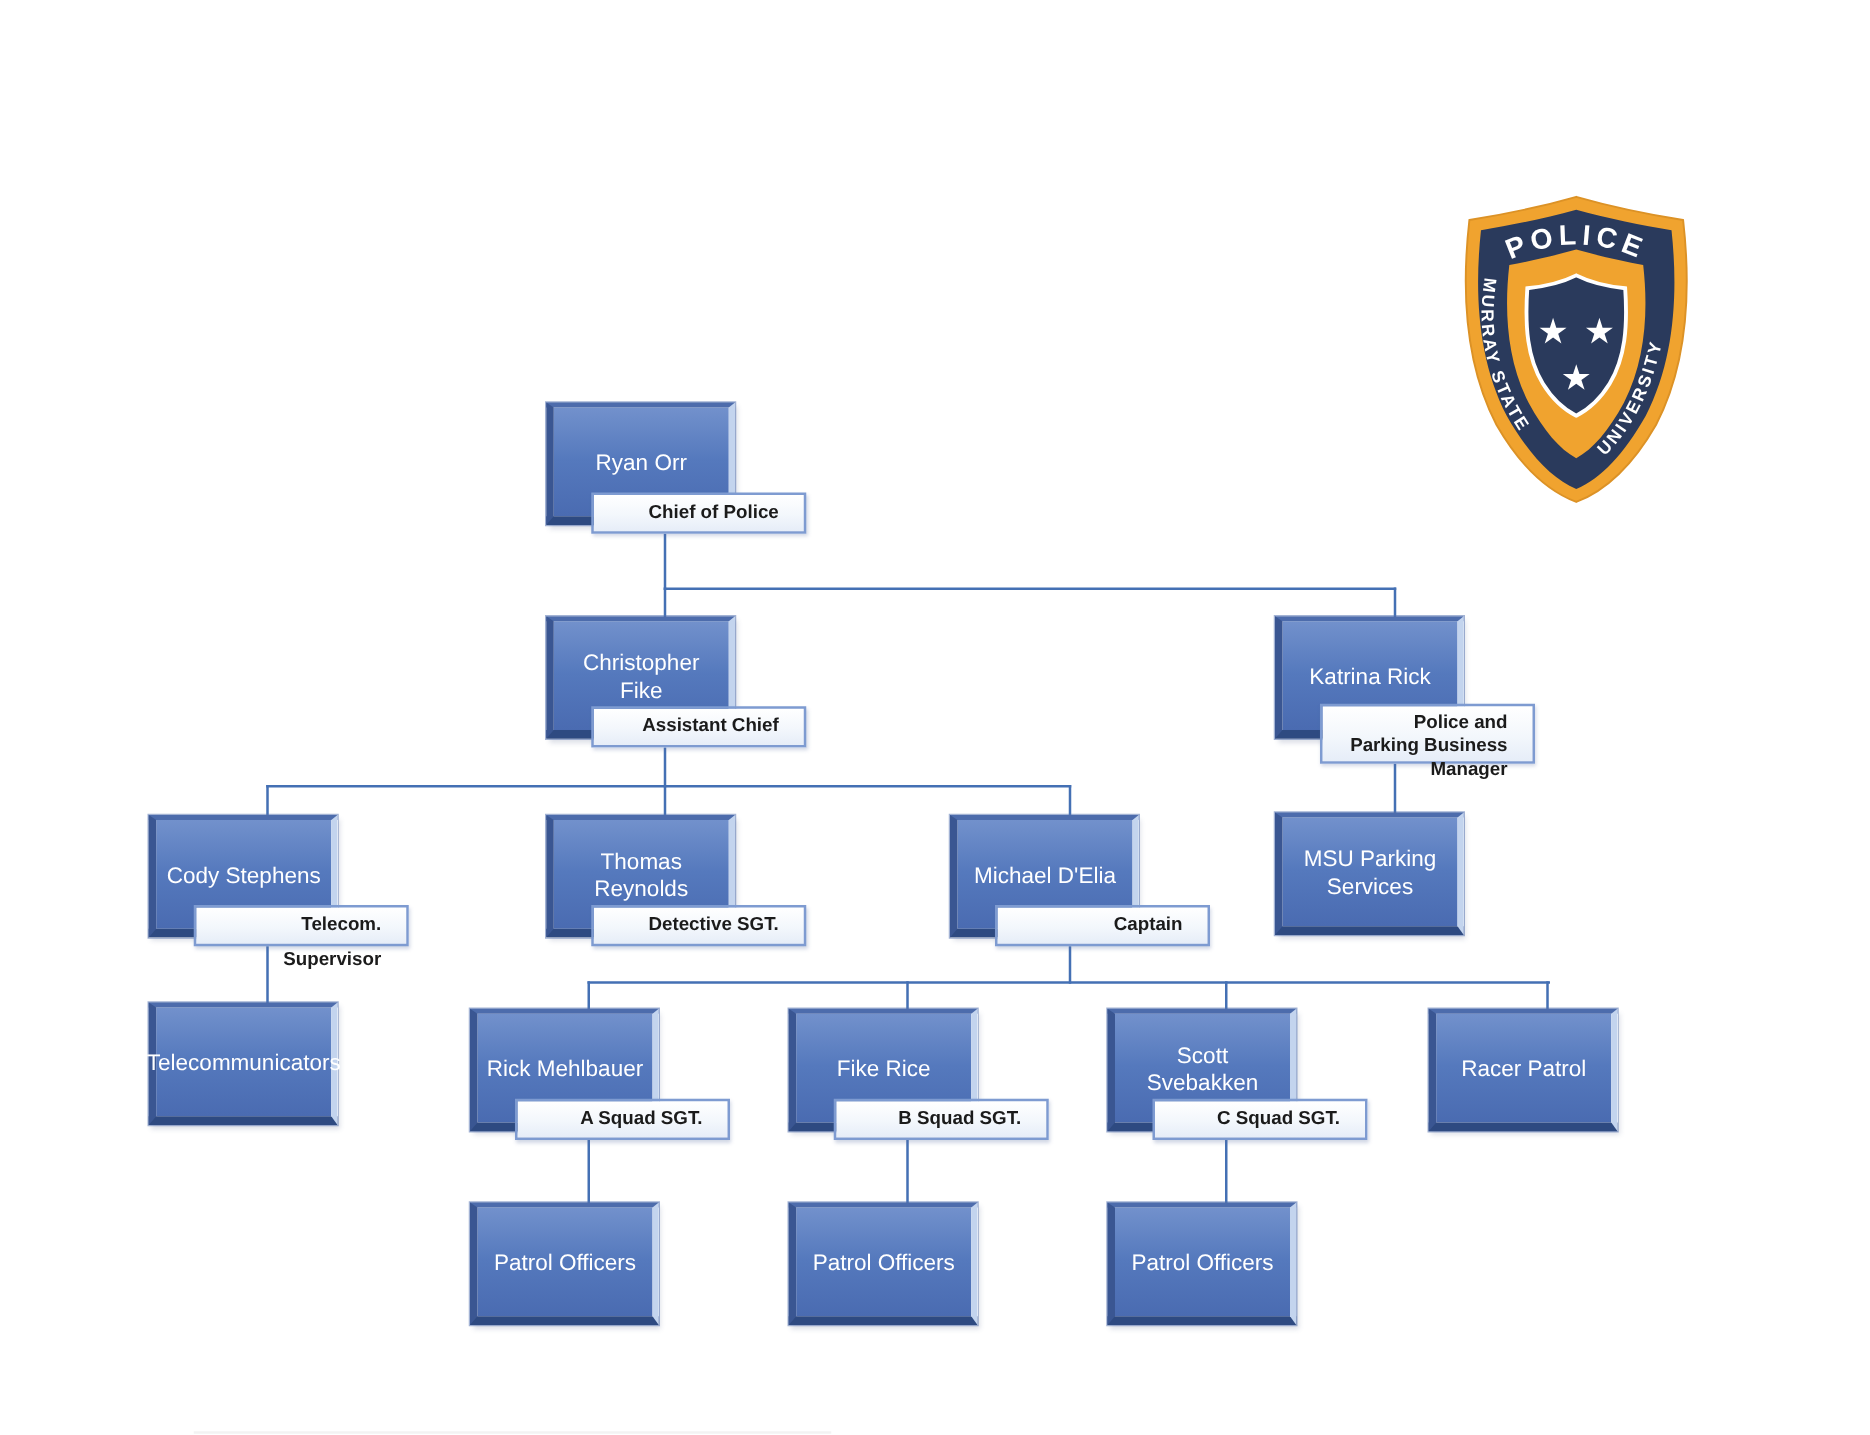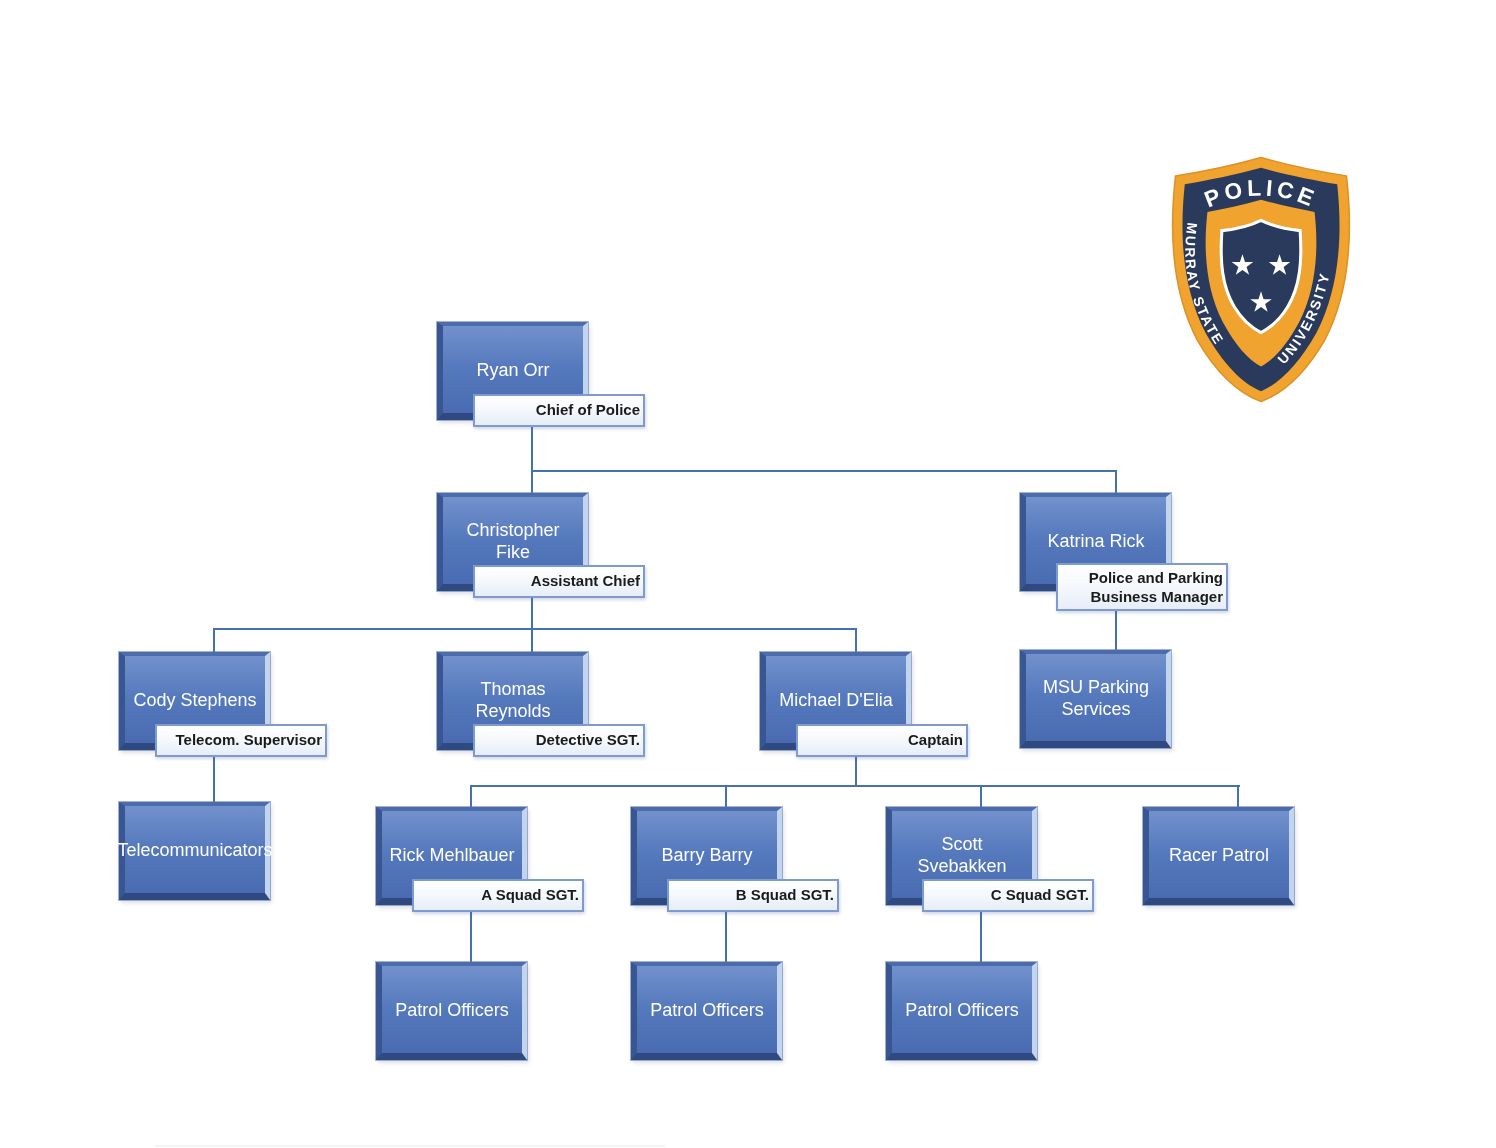--- a/index.html
+++ b/index.html
@@ -18,21 +18,21 @@
     background:linear-gradient(180deg,#7291cc 0%,#5579bd 48%,#4a6bb1 100%);
     box-shadow:0 0 0 1px rgba(88,116,176,0.55), 2px 3px 4px rgba(60,80,120,0.18);
     display:flex; align-items:center; justify-content:center; text-align:center;
   }
   .name { color:#ffffff; font-size:18px; line-height:22px; padding:0 4px; }
   .tbar {
     position:absolute; left:36px; top:72px; width:172px; height:33px;
     background:linear-gradient(180deg,#ffffff 0%,#f3f7fc 55%,#e6edf8 100%);
     border:2px solid #7e9bd1;
     box-shadow:1px 2px 3px rgba(90,110,160,0.28);
-    text-align:right; padding:0 3px; line-height:28px;
+    text-align:right; padding:0 20px; line-height:28px;
     font-weight:bold; font-size:15px; color:#1b1b1b; z-index:3;
   }
   .tbar.two { top:70px; height:48px; line-height:19px; padding-top:3px; }
 
   
   .cv { position:absolute; width:2px; background:#4470b4; }
   .ch { position:absolute; height:2px; background:#4470b4; }
 
   
   .badge { position:absolute; left:1158px; top:150px; width:206px; height:258px; }
@@ -126,21 +126,21 @@
 
   <div class="node" style="left:376px;top:807px">
     <div class="box">
       <span class="name">Rick Mehlbauer</span>
     </div>
     <div class="tbar">A Squad SGT.</div>
   </div>
 
   <div class="node" style="left:631px;top:807px">
     <div class="box">
-      <span class="name">Barry Barry</span>
+      <span class="name">Fike Rice</span>
     </div>
     <div class="tbar">B Squad SGT.</div>
   </div>
 
   <div class="node" style="left:886px;top:807px">
     <div class="box">
       <span class="name">Scott Svebakken</span>
     </div>
     <div class="tbar">C Squad SGT.</div>
   </div>

